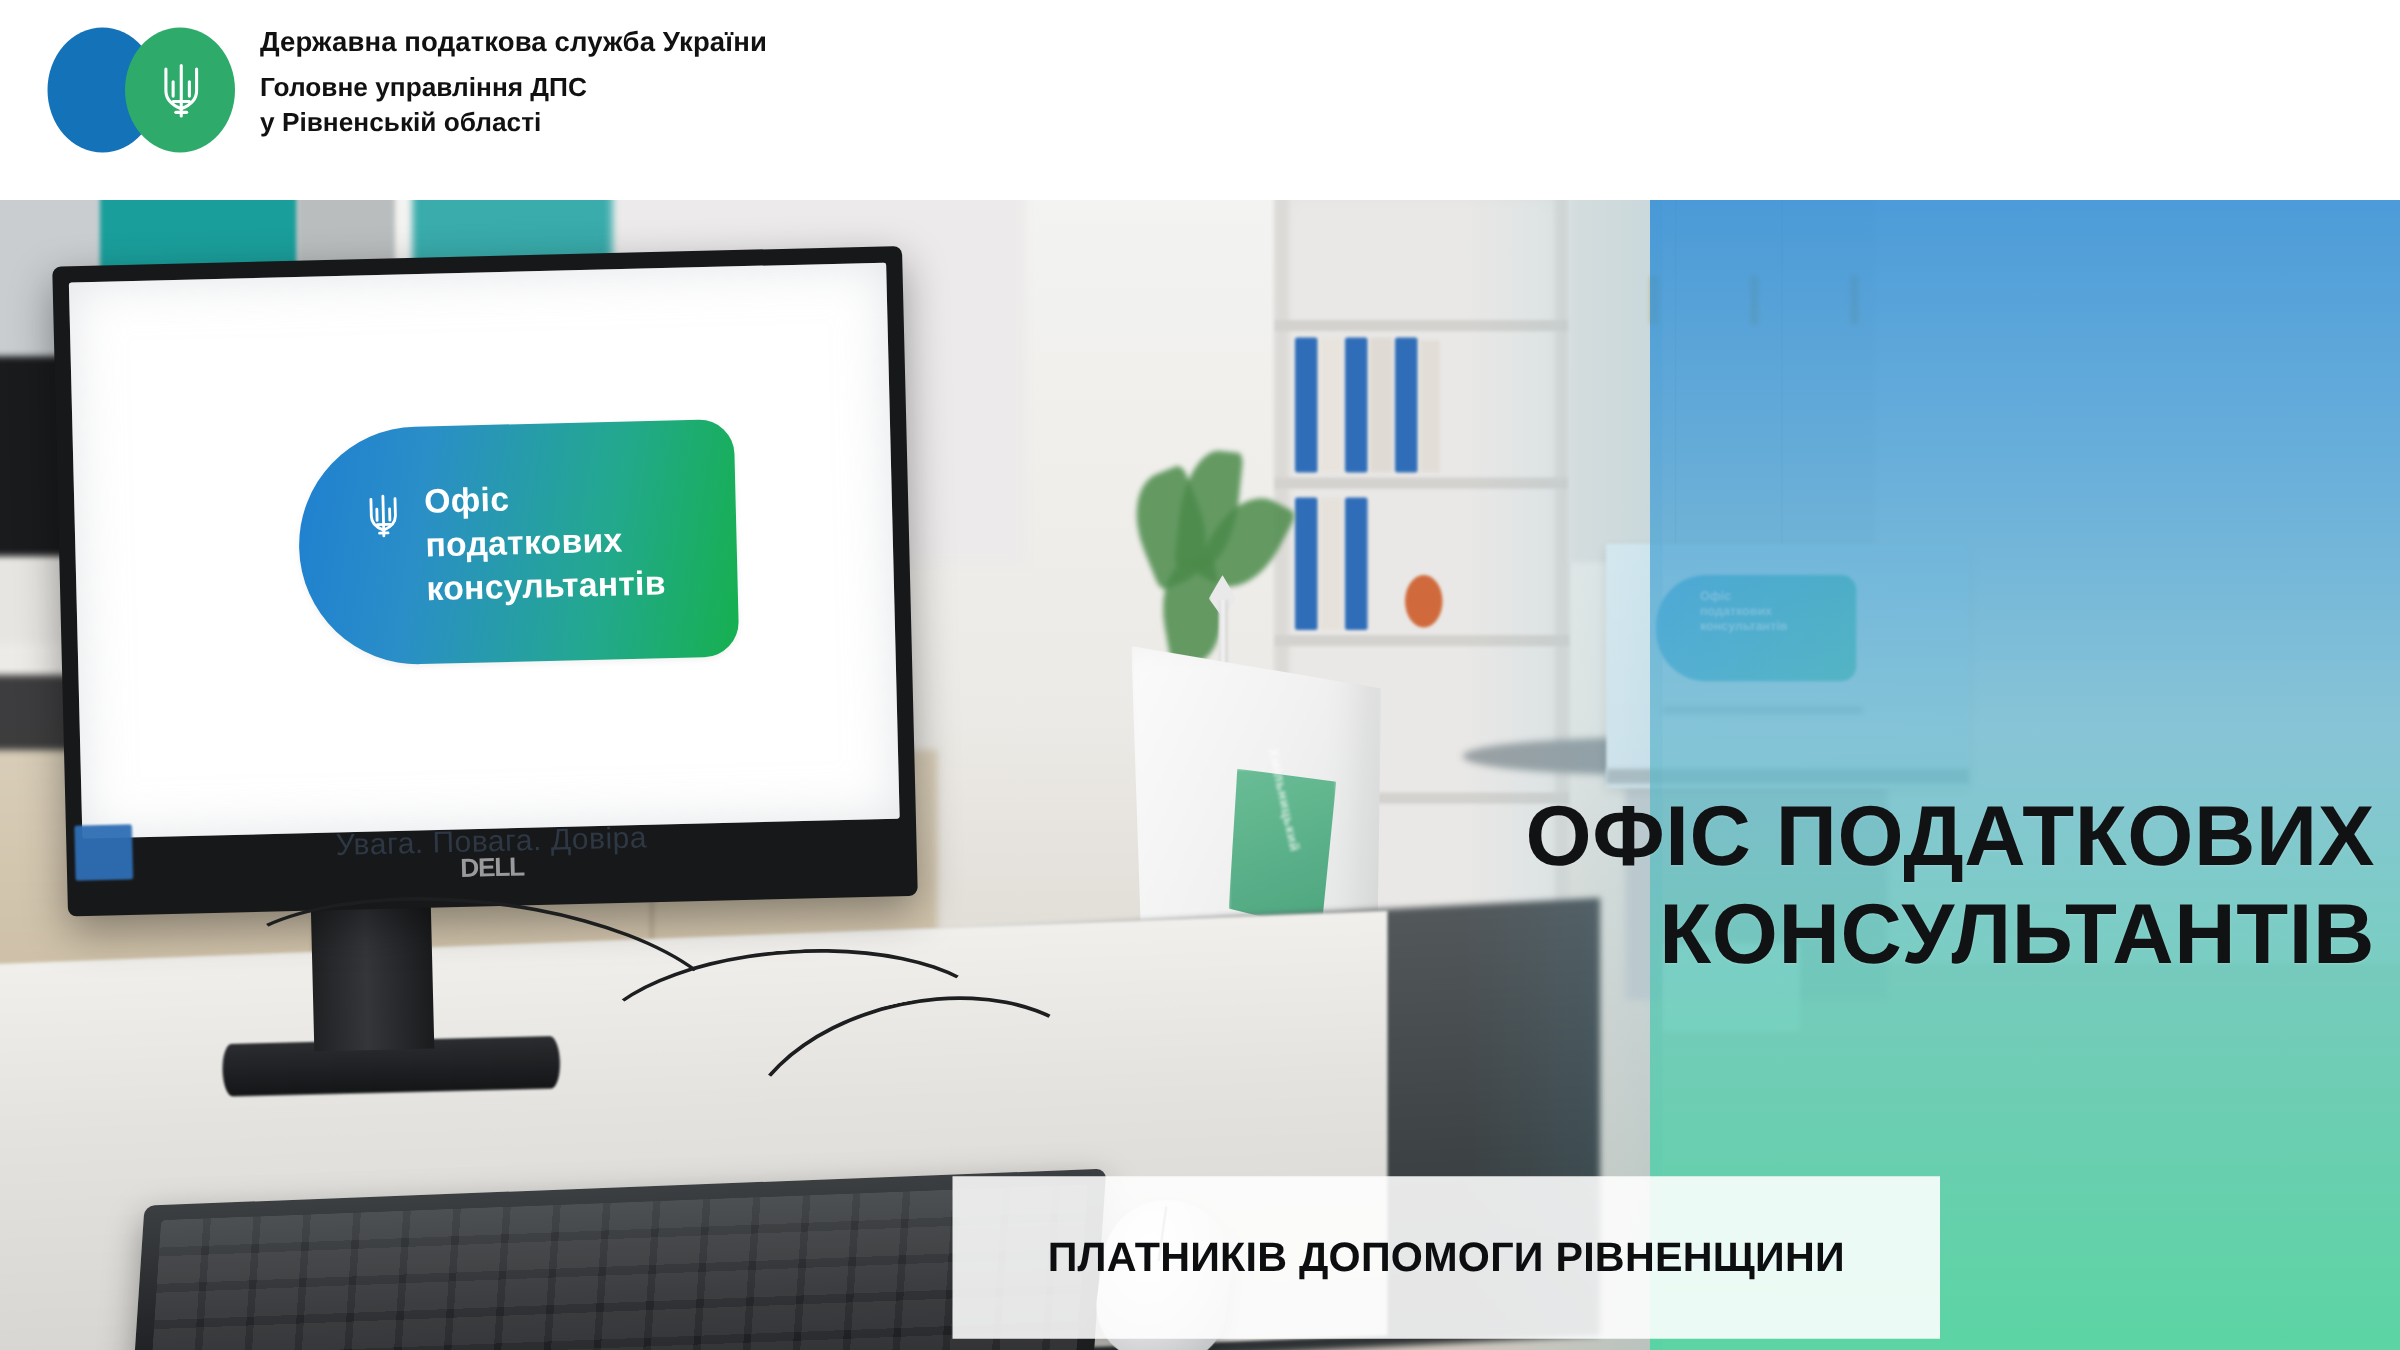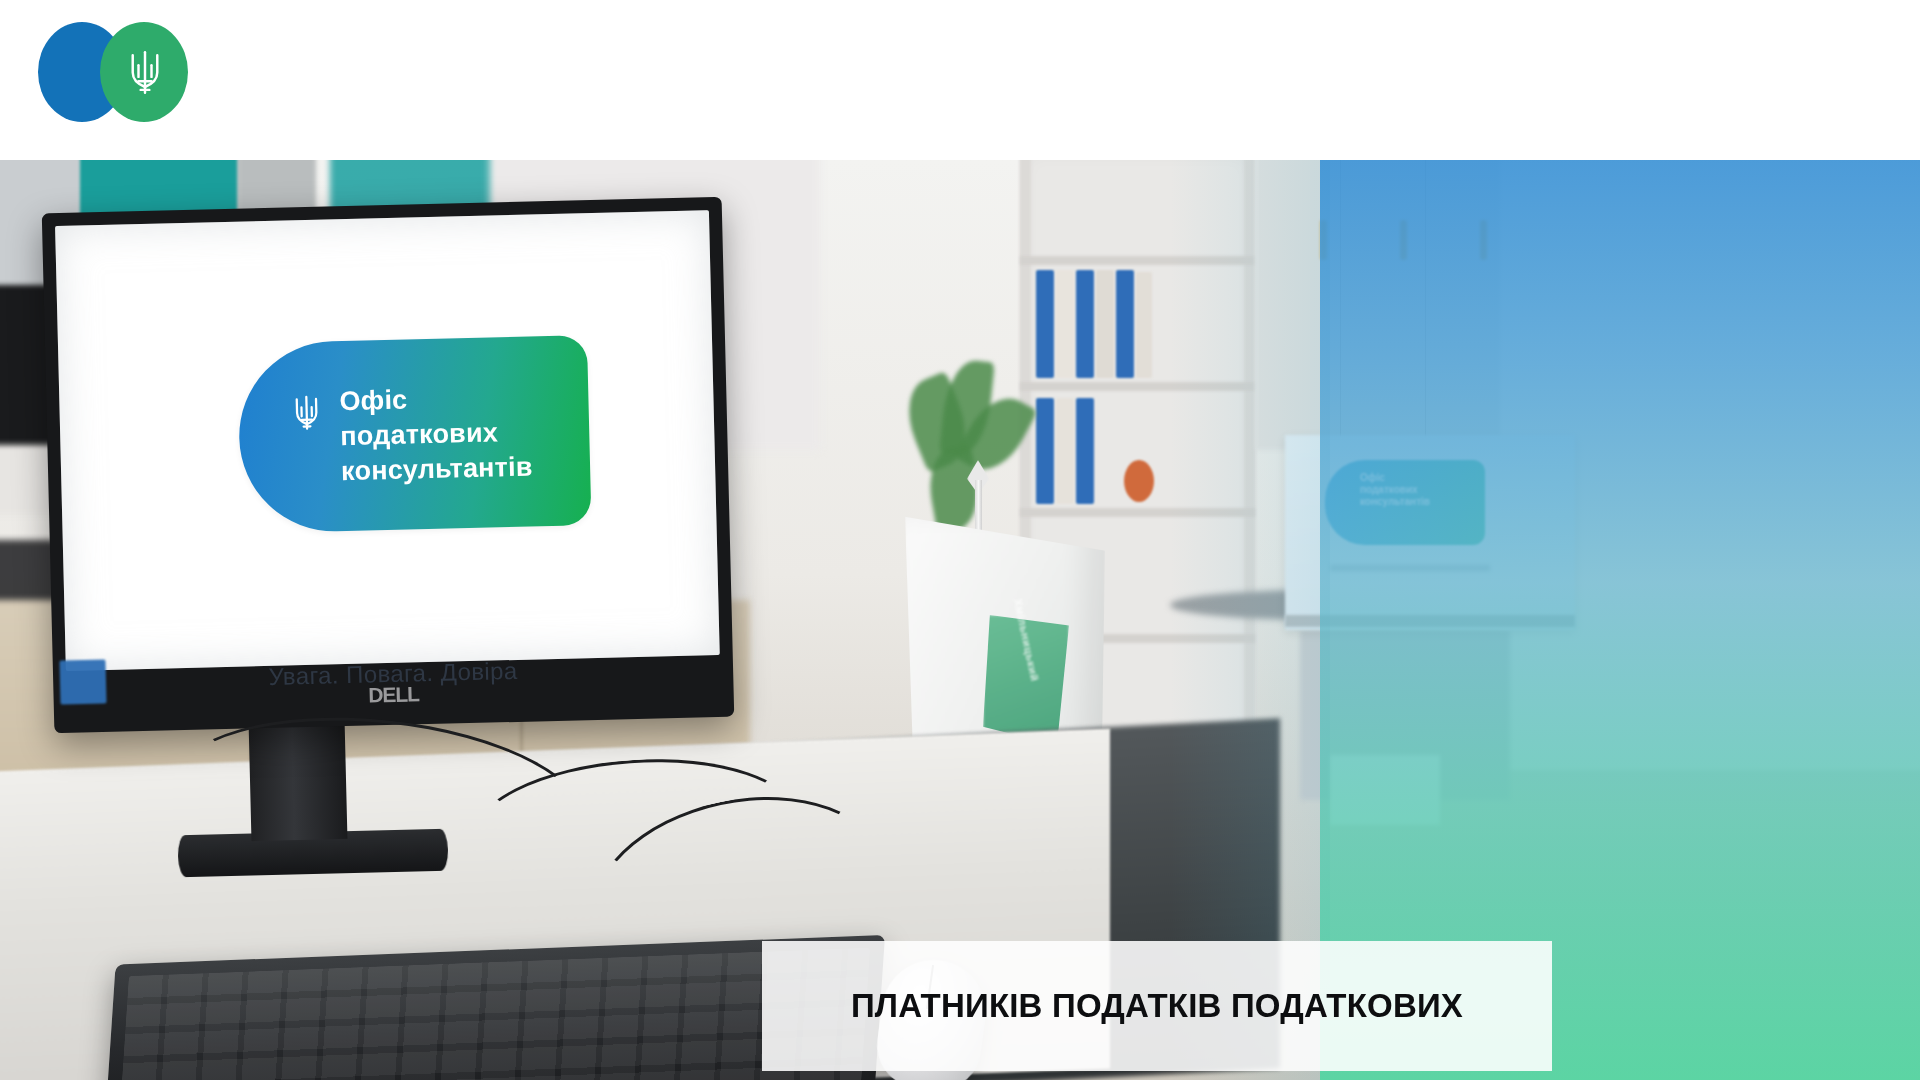--- a/index.html
+++ b/index.html
@@ -353,20 +353,25 @@
           <path d="M47 10 L47 34 C47 44 40 50 30 54"></path>
           <path d="M21 24 L21 40"></path>
           <path d="M39 24 L39 40"></path>
           <path d="M21 46 L39 46"></path>
           <path d="M24 58 L36 58"></path>
         </g>
       </svg>
     </div>
   </div>
 
+  <div class="header-text">
+    <div class="hdr-line1">Державна податкова служба України</div>
+    <div class="hdr-line2">Головне управління ДПС</div>
+    <div class="hdr-line3">у Рівненській області</div>
+  </div>
 
 </div>
 
 <div class="stage">
 
   <div class="wall"></div>
 
   <div class="poster-grey"></div>
   <div class="poster-teal"></div>
   <div class="poster-grey2"></div>
@@ -476,20 +481,24 @@
   <div class="mouse"></div>
   <div class="mouse-seam"></div>
 
   <div class="cable" style="left:170px;top:560px;width:420px;height:170px;transform:rotate(6deg);"></div>
   <div class="cable" style="left:470px;top:600px;width:330px;height:140px;transform:rotate(-4deg);"></div>
   <div class="cable" style="left:590px;top:640px;width:300px;height:190px;transform:rotate(-12deg);"></div>
 
   <div class="grad-overlay-fade"></div>
   <div class="grad-overlay"></div>
 
+  <div class="headline">
+    <div>ОФІС ПОДАТКОВИХ</div>
+    <div>КОНСУЛЬТАНТІВ</div>
+  </div>
 
   <div class="subbanner">
     <div class="subbanner-inner">
-      <div class="sub-line">ПЛАТНИКІВ ПОДАТКІВ ПОДАТКОВИХ</div>
+      <div class="sub-line">ПЛАТНИКІВ ДОПОМОГИ РІВНЕНЩИНИ</div>
     </div>
   </div>
 
 </div>
 
 </body></html>

